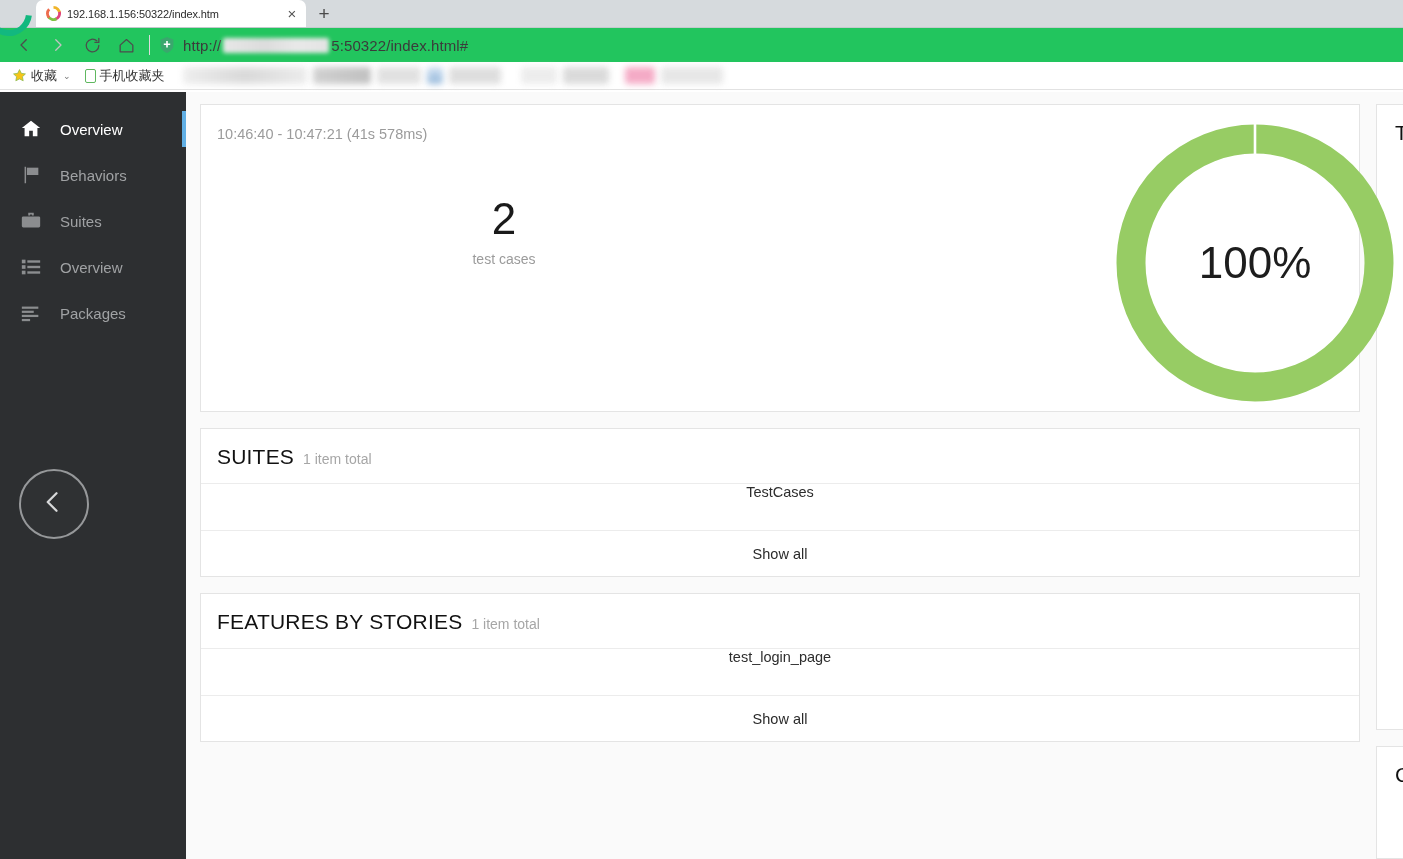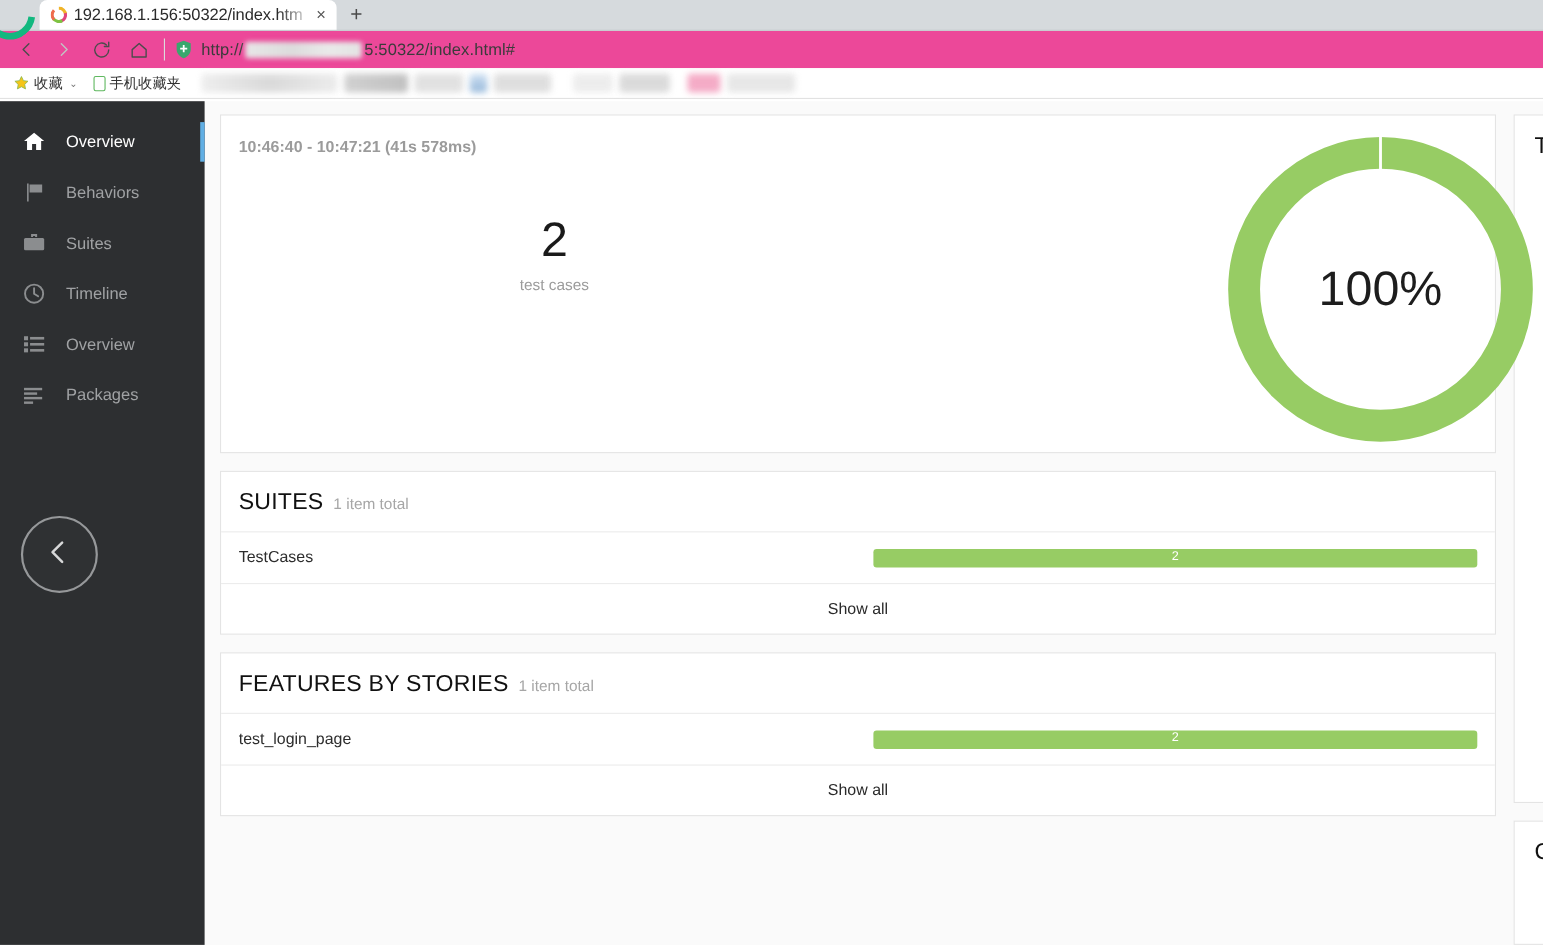--- a/index.html
+++ b/index.html
@@ -31,31 +31,31 @@
     font-size: 13.5px; color: #2b2b2b; position: relative;
   }
   .tab-fav {
     width: 15px; height: 15px; flex: 0 0 15px; margin-right: 6px; position: relative;
   }
   .tab-fav svg { display:block; }
   .tab-title {
     flex: 1 1 auto; white-space: nowrap; overflow: hidden;
     -webkit-mask-image: linear-gradient(90deg,#000 86%,transparent 100%);
     mask-image: linear-gradient(90deg,#000 86%,transparent 100%);
-    font-size: 15px; letter-spacing: -0.1px;
+    font-size: 11px; letter-spacing: -0.1px;
   }
   .tab-close { width: 16px; flex:0 0 16px; text-align:center; color:#555; font-size: 15px; line-height: 1; }
   .newtab {
     width: 30px; height: 26px; display:flex; align-items:center; justify-content:center;
     color:#4a4a4a; font-size: 19px; font-weight: 300; margin-left: 3px;
   }
   .tabstrip-fill { flex: 1 1 auto; height: 28px; }
 
   .navbar {
-    height: 34px; background: #ec4899; display: flex; align-items: center;
+    height: 34px; background: #22c55e; display: flex; align-items: center;
     padding-left: 8px; gap: 2px; border-bottom: none;
   }
   .navbtn {
     width: 32px; height: 30px; display:flex; align-items:center; justify-content:center;
     color:#4c4c4c;
   }
   .navbtn.disabled { color: #c3c3c3; }
   .nav-sep { width:1px; height:20px; background:#dcdcdc; margin: 0 7px 0 5px; }
   .urlbar { flex: 1 1 auto; display:flex; align-items:center; height: 30px; gap:8px; }
   .shield {
@@ -123,21 +123,21 @@
     flex: 1 1 auto; display:flex; gap: 16px; padding: 12px 0 0 14px; overflow:hidden;
   }
   .col-main { width: 1160px; flex:0 0 1160px; display:flex; flex-direction:column; gap: 16px; }
   .col-side { width: 190px; flex:0 0 190px; display:flex; flex-direction:column; gap: 16px; padding-top:0; }
 
   .card { background:#fff; border: 1px solid #e4e4e4; }
 
   .summary { height: 308px; display:flex; position:relative; }
   .sum-left { padding: 18px 0 0 16px; width: 620px; position: relative; }
   .sum-title { font-size: 22.5px; color:#111; letter-spacing:0.1px; }
-  .sum-sub { font-size: 14.5px; color:#9b9b9b; margin-top: 3px; font-weight: bold; }
+  .sum-sub { font-size: 14.5px; color:#9b9b9b; margin-top: 3px; }
   .sum-count {
     position:absolute; left: 243px; top: 92px; text-align:center; width: 120px;
   }
   .sum-count .num { font-size: 44px; color:#1a1a1a; line-height: 1; font-weight: 400; }
   .sum-count .lbl { font-size: 14px; color:#9b9b9b; margin-top: 10px; }
 
   .donut-wrap { position:absolute; left: 904px; top: 8px; width: 300px; height: 300px; }
   .donut-label {
     position:absolute; inset:0; display:flex; align-items:center; justify-content:center;
     font-size: 44px; color:#1d1d1d;
@@ -146,20 +146,21 @@
   .sect-head {
     padding: 16px 0 14px 16px; display:flex; align-items:baseline; gap: 9px;
     border-bottom: 1px solid #ececec;
   }
   .sect-title { font-size: 21px; color:#111; letter-spacing: 0.2px; }
   .sect-sub { font-size: 14px; color:#a6a6a6; }
 
   .row {
     height: 47px; display:flex; align-items:center; padding: 0 16px 0 16px;
     border-bottom: 1px solid #ececec;
+    flex-direction: column;
   }
   .row-name { font-size: 14.5px; color:#2d2d2d; flex: 0 0 576px; }
   .row-bar-area { flex: 1 1 auto; display:flex; justify-content:flex-end; }
   .bar {
     height: 17px; background:#97cc64; border-radius: 3px;
     display:flex; align-items:center; justify-content:center;
     color:#fff; font-size: 11.5px; line-height:1;
   }
   .showall {
     height: 45px; display:flex; align-items:center; justify-content:center;
@@ -288,29 +289,20 @@
           <span class="ico">
             <svg width="22" height="22" viewBox="0 0 24 24" fill="#8b8d8f">
               <path d="M9 3h6v3h-2V5h-2v1H9z"></path>
                 <rect x="2" y="7" width="20" height="12" rx="1.5"></rect>
             </svg>
           </span>
           <span>Suites</span>
         </div>
 
 
-        <div class="nav-item">
-          <span class="ico">
-            <svg width="22" height="22" viewBox="0 0 24 24" fill="none" stroke="#8b8d8f" stroke-width="1.9">
-              <circle cx="12" cy="12" r="9"></circle>
-                <path d="M12 6.5V12l4 2.5" stroke-linecap="round"></path>
-            </svg>
-          </span>
-          <span>Timeline</span>
-        </div>
 
         <div class="nav-item">
           <span class="ico">
             <svg width="22" height="22" viewBox="0 0 24 24" fill="#8b8d8f">
               <rect x="2" y="4" width="4" height="4"></rect>
                 <rect x="8" y="4.7" width="14" height="2.6"></rect>
               <rect x="2" y="10" width="4" height="4"></rect>
                 <rect x="8" y="10.7" width="14" height="2.6"></rect>
               <rect x="2" y="16" width="4" height="4"></rect>
                 <rect x="8" y="16.7" width="14" height="2.6"></rect>

